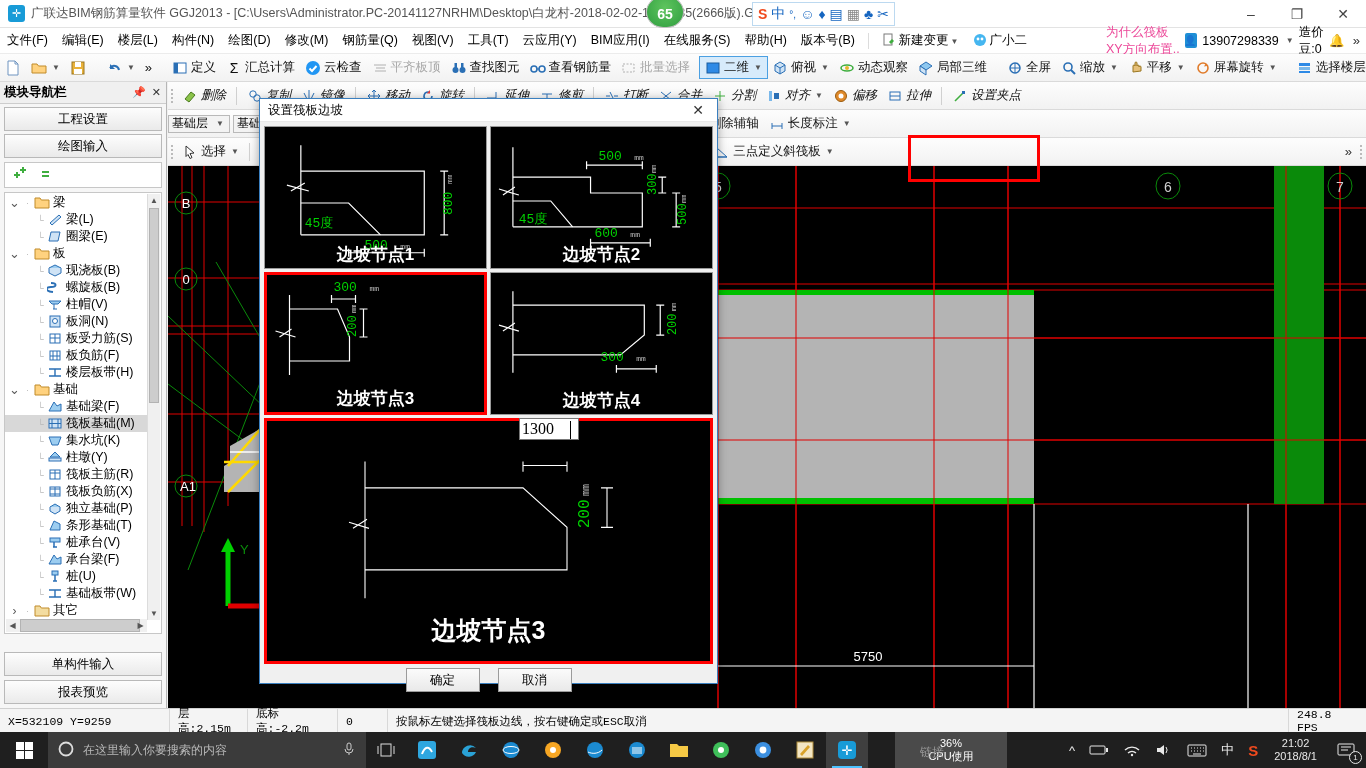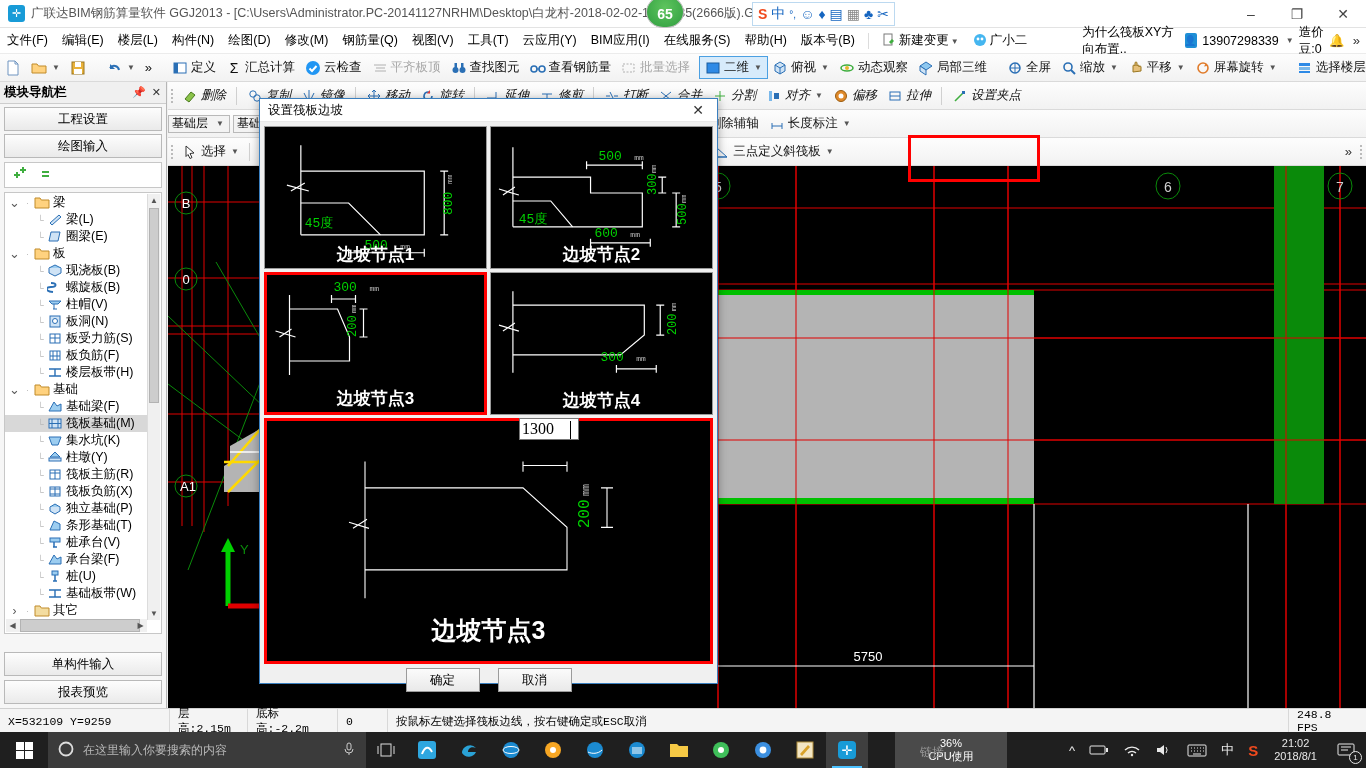--- a/index.html
+++ b/index.html
@@ -44,21 +44,21 @@
   }
 
   
   .menubar {
     position:absolute; left:0; top:28px; width:1366px; height:26px;
     background:#fff; display:flex; align-items:center; border-bottom:1px solid #ececec;
   }
   .menubar .mi { padding:3px 7px; font-size:12.5px; white-space:nowrap; }
   .menu-sep { width:1px;height:16px;background:#dcdcdc;margin:0 6px; }
   .mi-ico { display:inline-block; width:14px;height:14px;vertical-align:-3px;margin-right:3px; }
-  .qna { color:#000000; margin-left:48px; font-size:12.5px;}
+  .qna { color:#ec4899; margin-left:72px; font-size:12.5px;}
   .acct { display:flex;align-items:center;gap:5px;margin-left:auto;margin-right:8px;font-size:12.5px;}
   .acct .uico{width:15px;height:15px;background:#1f8fd6;border-radius:2px;color:#fff;font-size:10px;text-align:center;line-height:15px;}
   .chev-more{font-size:13px;color:#333;padding-right:6px;}
 
   
   .tb {
     position:absolute; left:0; width:1366px; height:28px;
     background:linear-gradient(#fdfdfd,#f2f2f2); border-bottom:1px solid #dadada;
     display:flex; align-items:center; white-space:nowrap; overflow:hidden;
   }

